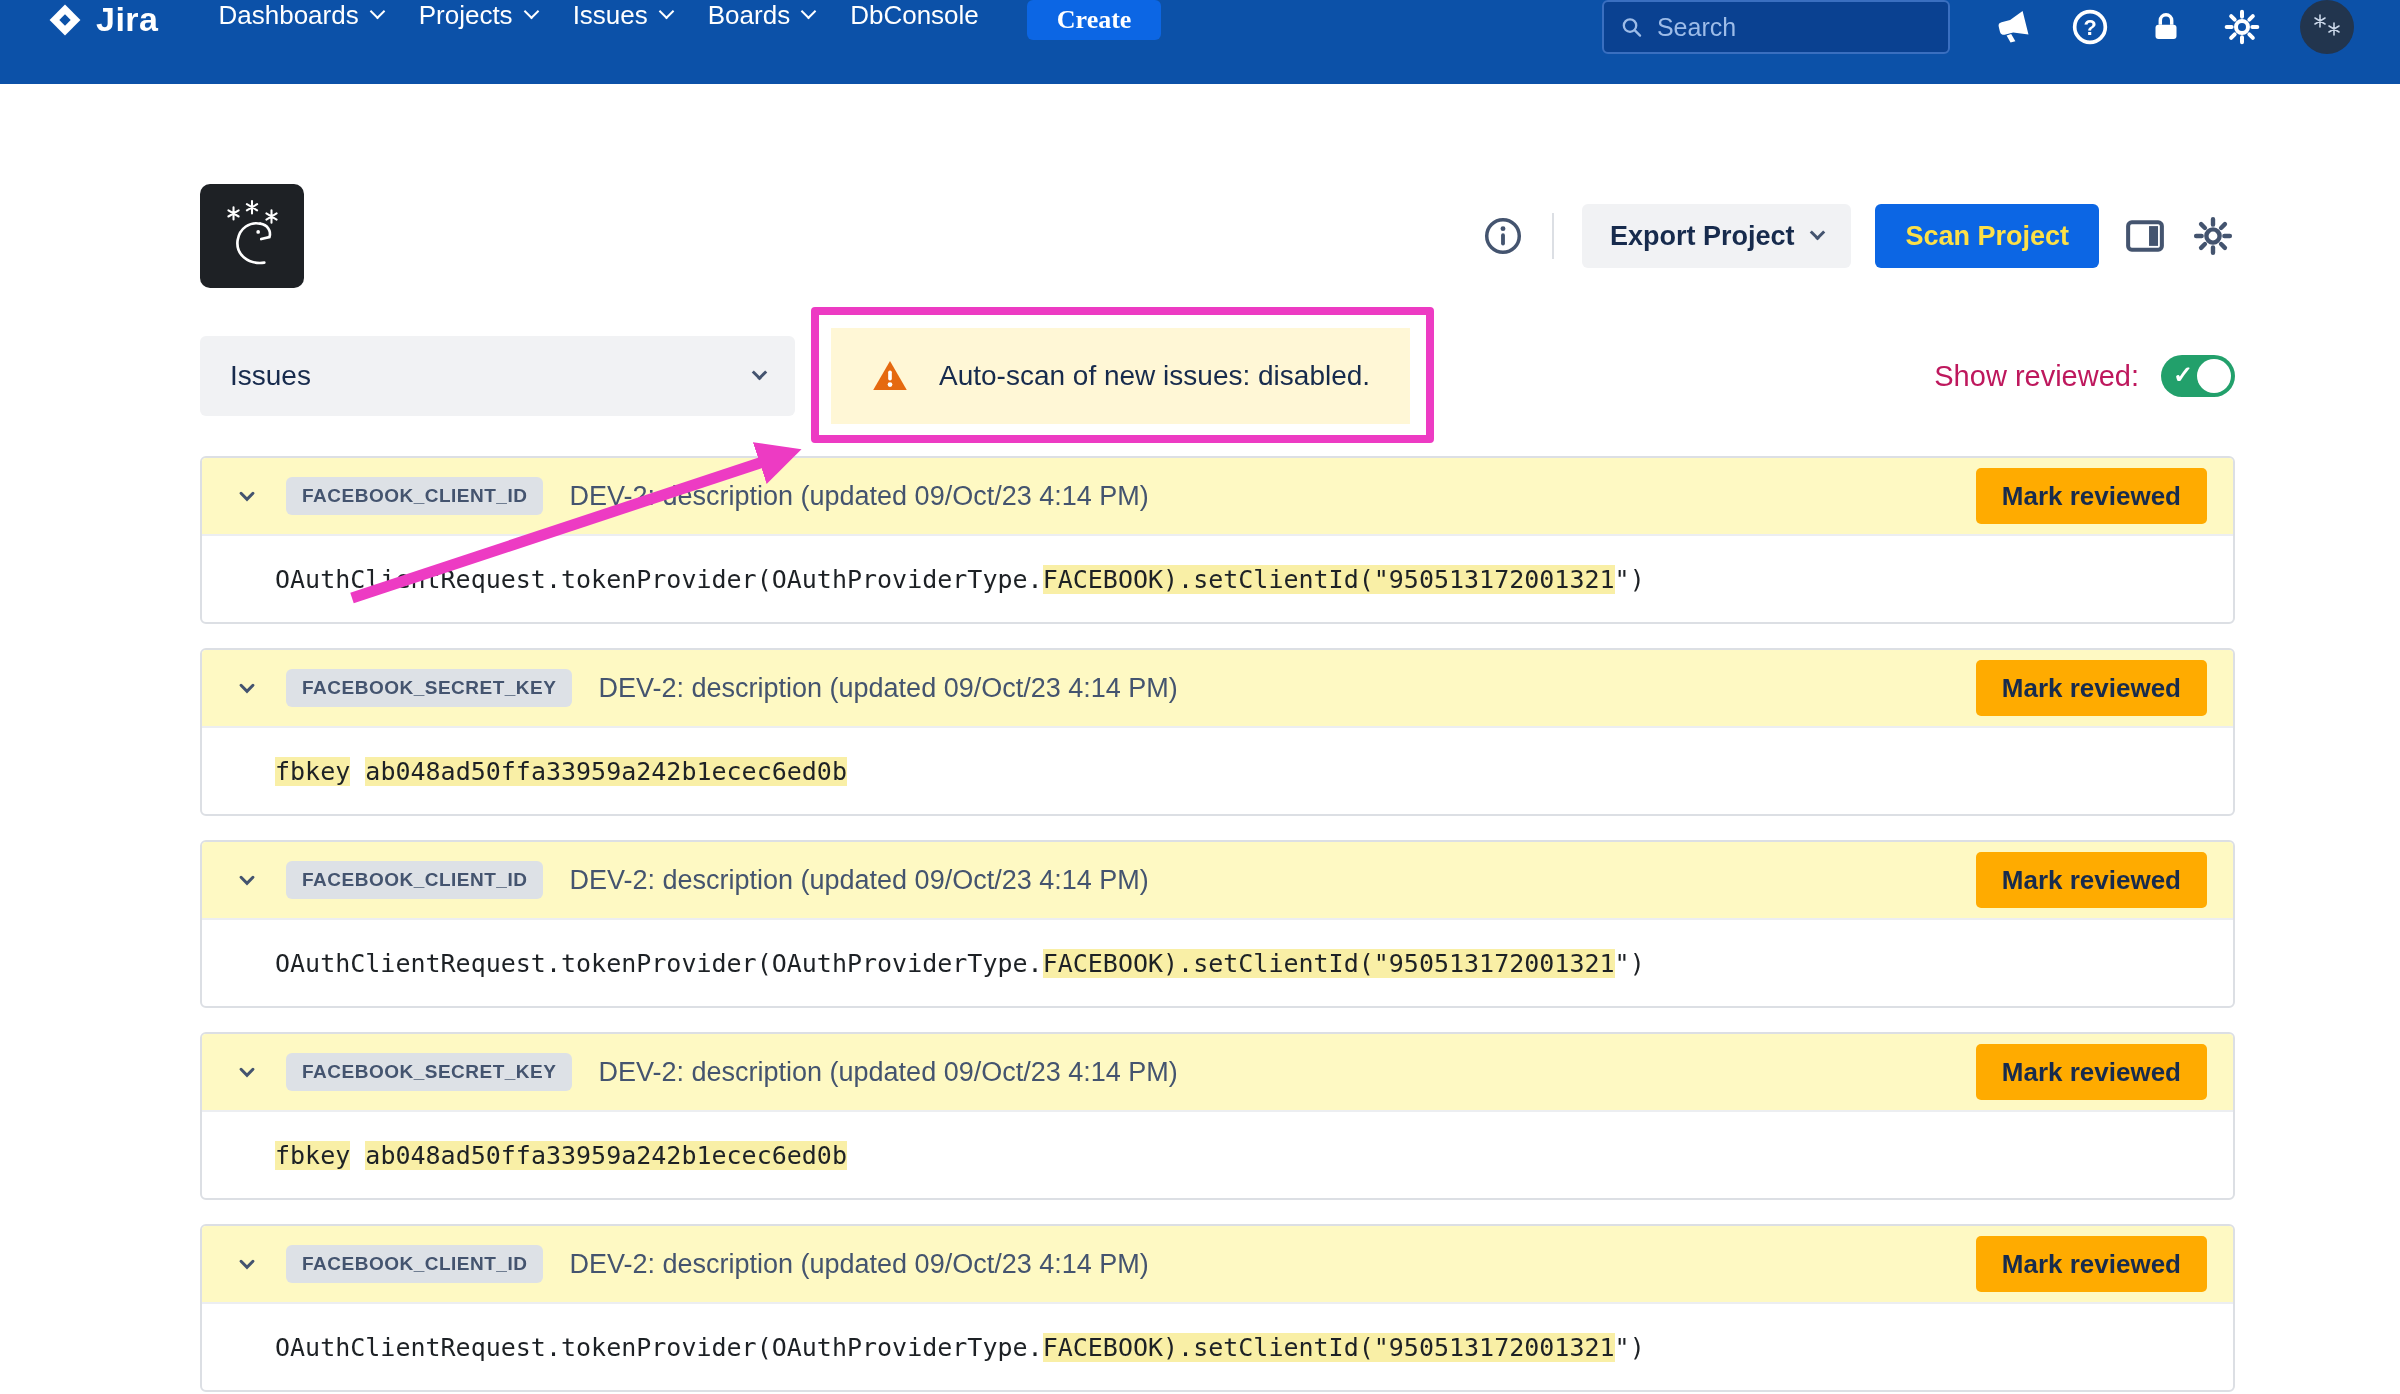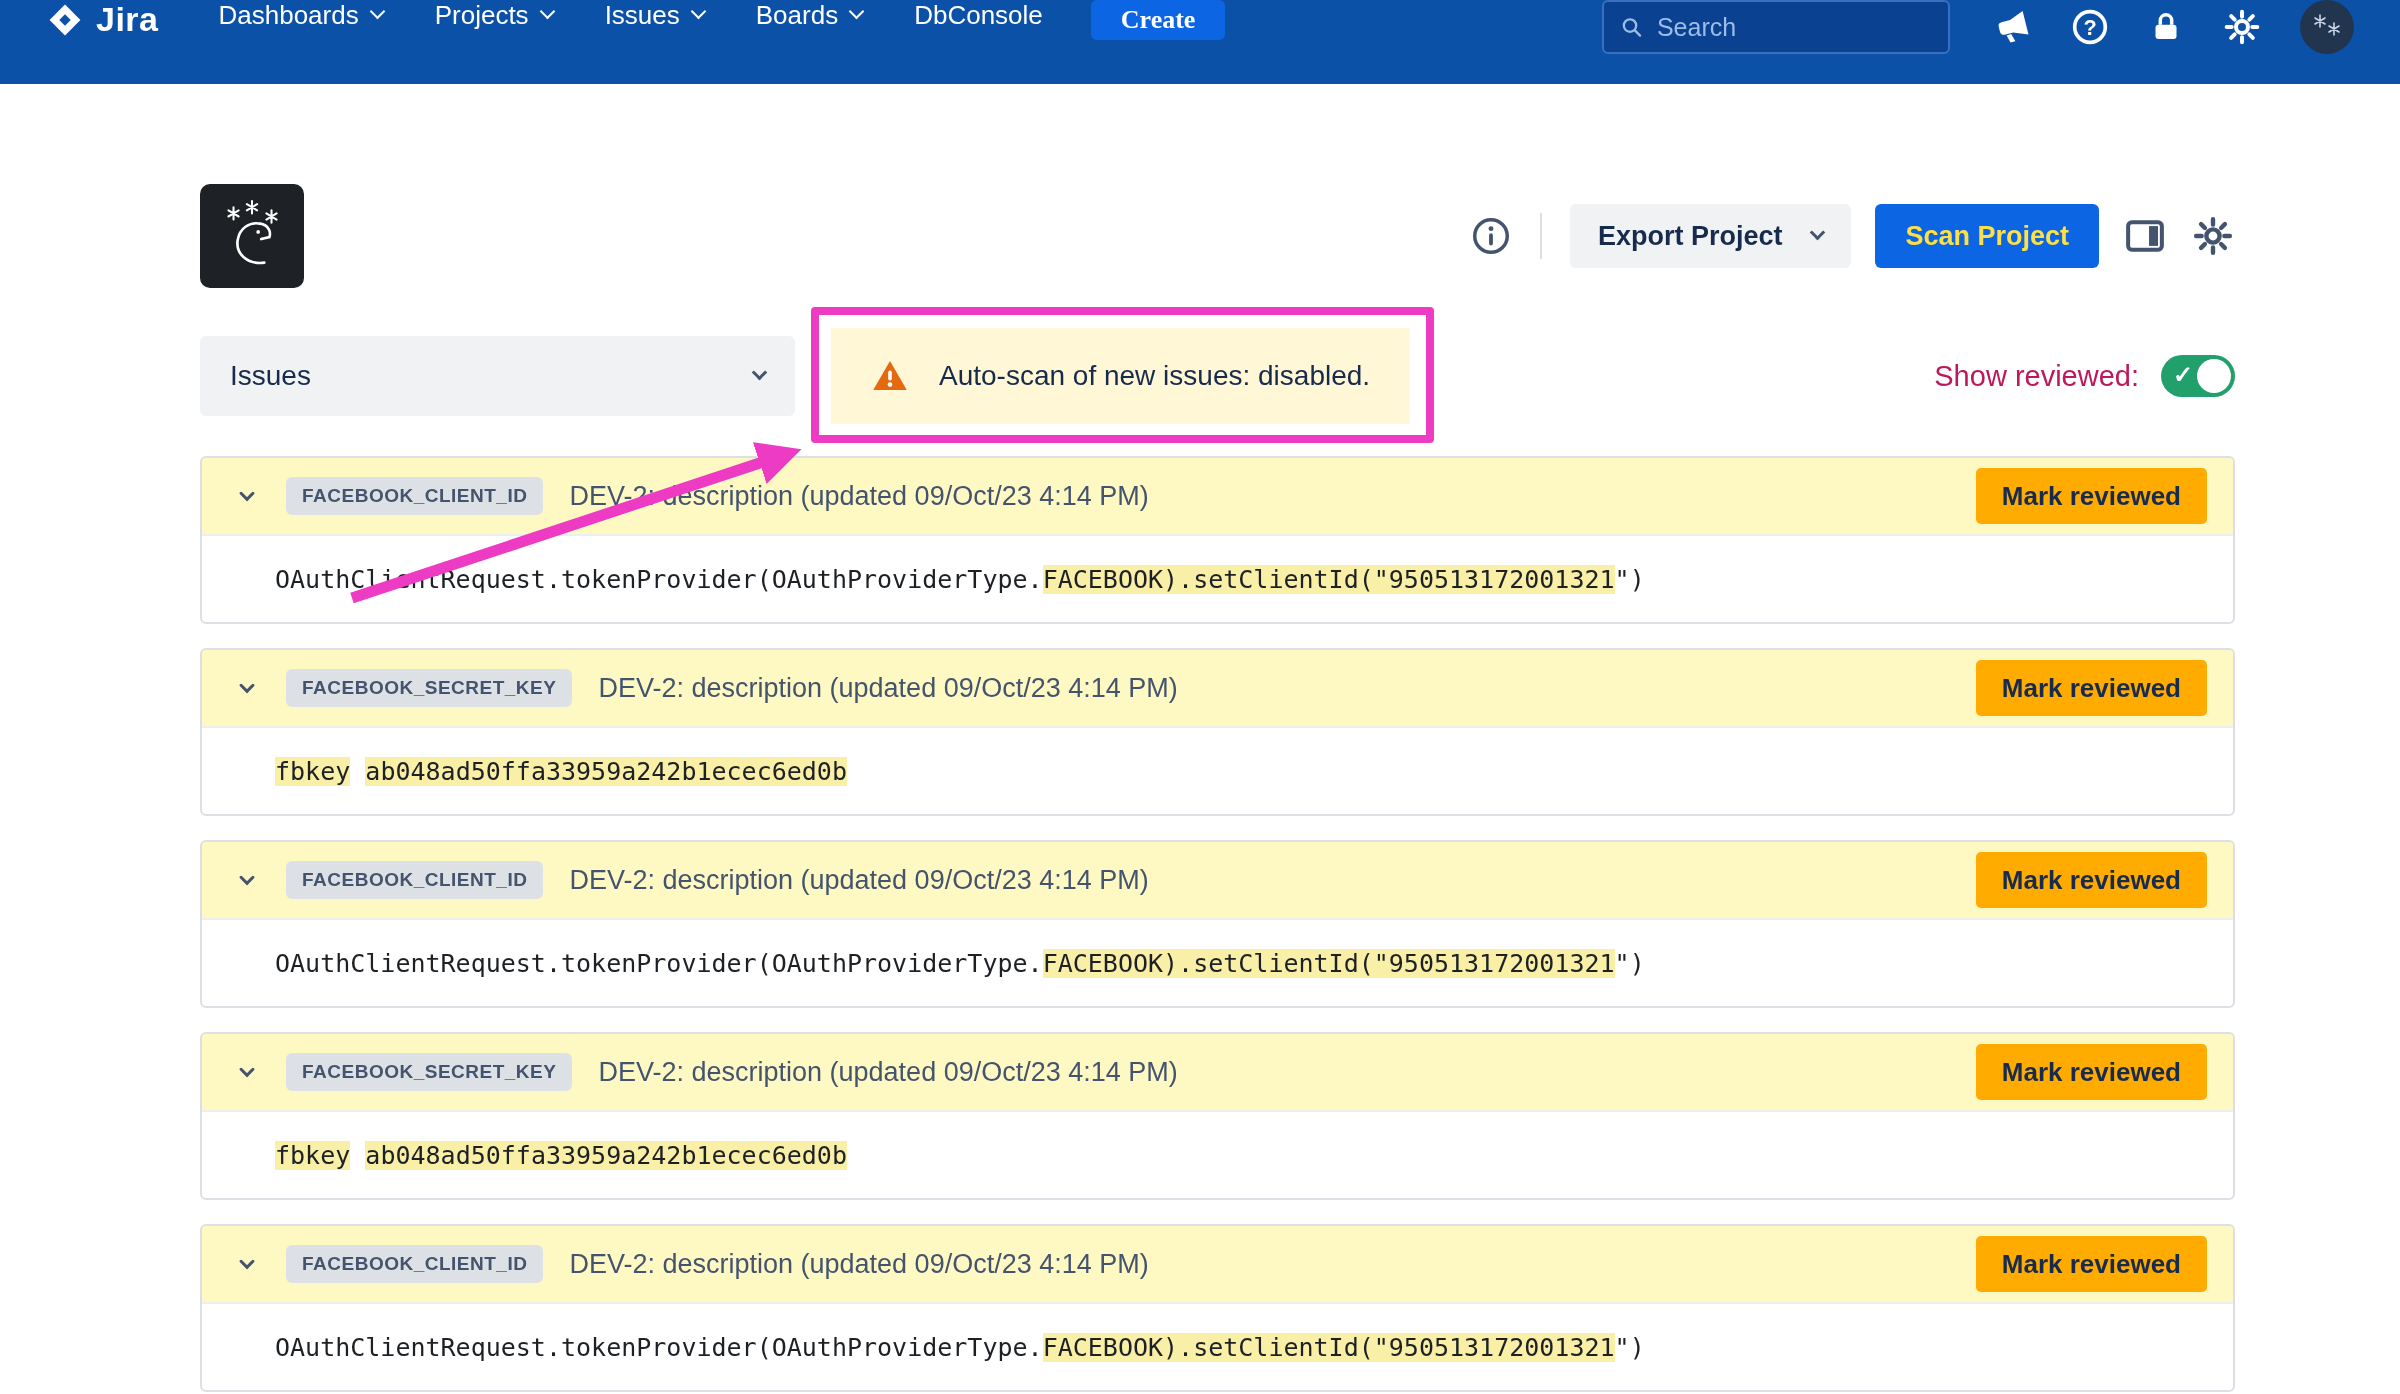--- a/index.html
+++ b/index.html
@@ -3,21 +3,21 @@
 <meta charset="utf-8">
 <style>
   *{box-sizing:border-box;margin:0;padding:0}
   html,body{width:2400px;height:1394px}
   body{font-family:"Liberation Sans","DejaVu Sans",sans-serif;background:#fff;position:relative;overflow:hidden;color:#172B4D}
 
   
   .navbar{height:84px;background:#0C51A8;display:flex;align-items:flex-start;padding:0 46px;color:#fff}
   .logo{display:flex;align-items:center;gap:12px;margin-right:60px;cursor:pointer}
   .logo-text{font-size:34px;font-weight:700;letter-spacing:.5px;color:#fff}
-  .nav-menu{display:flex;align-items:center;gap:52px}
+  .nav-menu{display:flex;align-items:center;gap:36px}
   .nav-item{display:flex;align-items:center;gap:13px;font-size:26px;font-weight:500;cursor:pointer;white-space:nowrap}
   .chev{width:11px;height:11px;border-right:2.6px solid #fff;border-bottom:2.6px solid #fff;transform:rotate(45deg);margin-top:-8px}
   .create-btn{margin-left:48px;background:#0C66E4;border:none;color:#fff;font-size:26px;font-weight:600;padding:5px 30px;border-radius:6px;cursor:pointer;font-family:Liberation Serif, serif}
   .nav-spacer{flex:1}
   .search-box{display:flex;align-items:center;gap:14px;background:#0A4191;border:2px solid #3A6FC0;border-radius:6px;width:348px;height:54px;padding:0 16px;margin-right:42px}
   .search-input{background:transparent;border:none;outline:none;color:#fff;font-size:25px;width:100%;font-family:inherit}
   .search-input::placeholder{color:#9DBCE8}
   .nav-icons{display:flex;align-items:center;gap:38px}
   .icon-btn{background:none;border:none;cursor:pointer;display:flex;align-items:center;justify-content:center;padding:0}
   .avatar{width:54px;height:54px;border-radius:50%;background:#22354E;display:flex;align-items:center;justify-content:center;overflow:hidden;cursor:pointer;border:none}
@@ -25,21 +25,21 @@
   
   .main{padding:100px 165px 0 200px}
   .project-header{display:flex;align-items:center}
   .project-avatar{width:104px;height:104px;border-radius:10px;background:#1E2125;display:flex;align-items:center;justify-content:center;margin-right:32px;flex:none}
   .ph-text{display:flex;flex-direction:column;gap:9px}
   .page-title{font-size:38px;font-weight:700;color:#1C2B4A;line-height:1.1}
   .project-link-row{display:flex;align-items:center;gap:12px}
   .project-link{color:#0052CC;font-size:28px;font-weight:500;cursor:pointer;text-decoration:none}
   .header-actions{margin-left:auto;display:flex;align-items:center;gap:24px}
   .v-divider{width:2px;height:46px;background:#DCDFE4;margin:0 4px}
-  .btn{border:none;border-radius:6px;font-family:inherit;font-weight:600;cursor:pointer;display:flex;align-items:center;gap:30px}
+  .btn{border:none;border-radius:6px;font-family:inherit;font-weight:600;cursor:pointer;display:flex;align-items:center;gap:18px}
   .btn-subtle{background:#F1F2F4;color:#172B4D;font-size:27px;height:64px;padding:0 28px}
   .btn-primary{background:#0C66E4;color:#fde047;font-size:27px;height:64px;padding:0 30px}
   .chev-dark{width:11px;height:11px;border-right:3px solid #44546F;border-bottom:3px solid #44546F;transform:rotate(45deg);margin-top:-7px}
 
   
   .toolbar{display:flex;align-items:center;margin-top:40px}
   .select{width:595px;height:80px;background:#F1F2F4;border-radius:6px;display:flex;align-items:center;padding:0 30px;font-size:28px;color:#172B4D;cursor:pointer;flex:none}
   .select .chev-dark{margin-left:auto}
   .banner-wrap{position:relative;margin-left:36px;flex:none}
   .banner{background:#FFF7D6;height:96px;display:flex;align-items:center;gap:30px;padding:0 40px;font-size:28px;color:#172B4D;white-space:nowrap}

